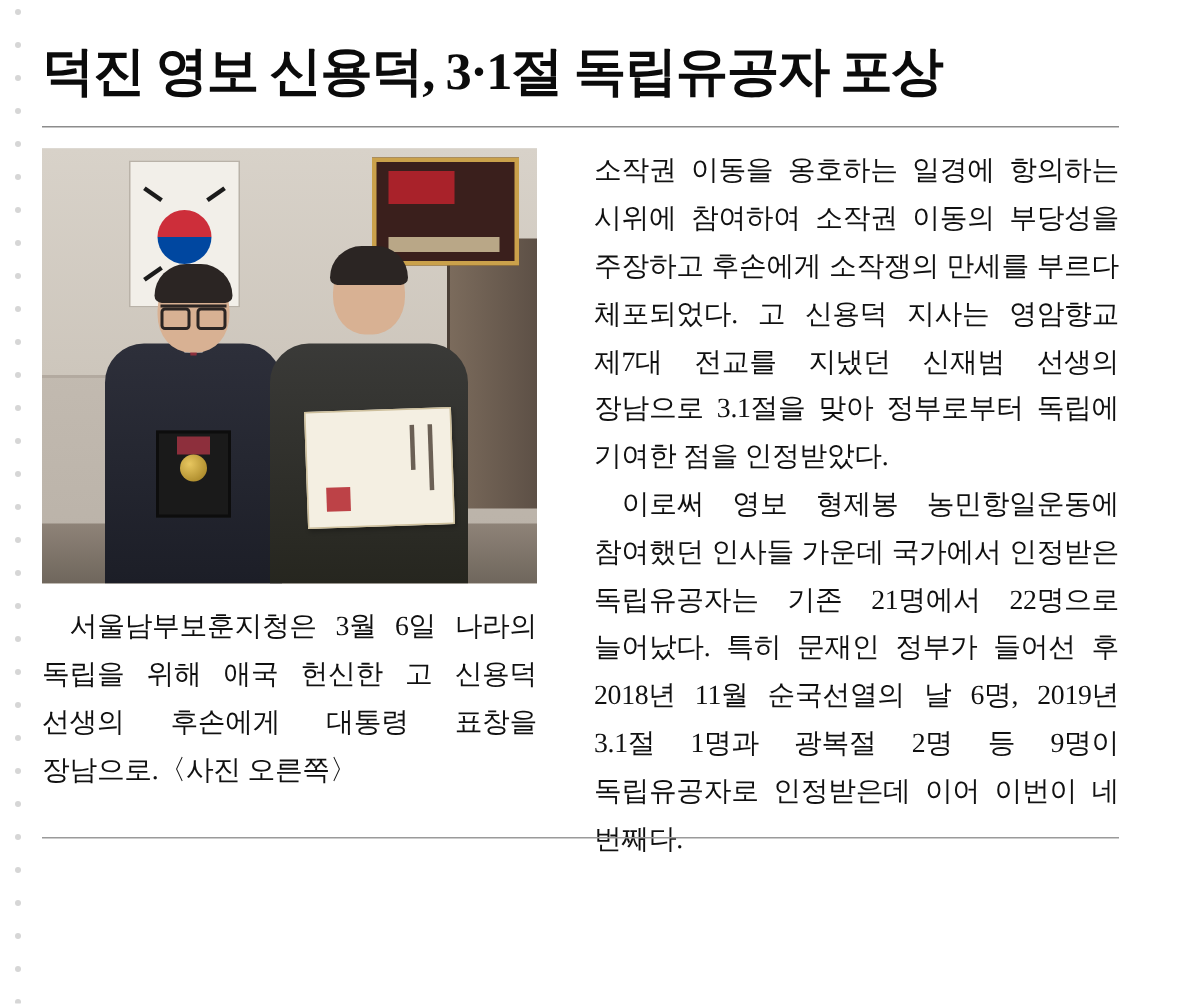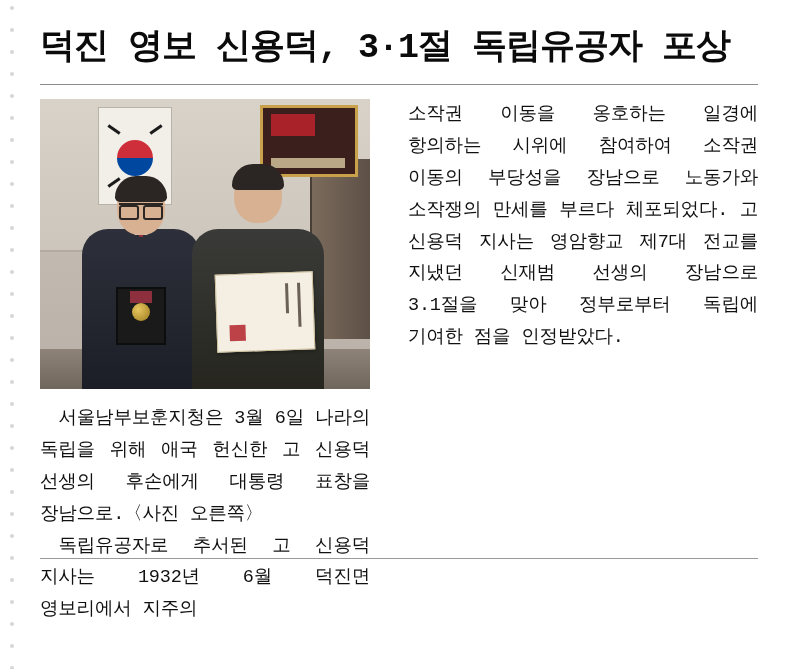--- a/index.html
+++ b/index.html
@@ -28,25 +28,24 @@
     position: absolute;
     left: 4px;
     width: 4px;
     height: 4px;
     border-radius: 50%;
     background: #d6d6d6;
   }
 
   .page {
     position: absolute;
-    left: 40px;
+    left: 28px;
     top: 0;
     width: 730px;
     height: 577px;
-    font-family: Liberation Mono, monospace;
   }
 
   .headline {
     margin: 0;
     padding: 28px 0 0 0;
     font-size: 35px;
     line-height: 1.15;
     font-weight: bold;
     letter-spacing: -1px;
     color: #0b0b0b;
@@ -375,24 +374,24 @@
 
         <div class="certificate">
           <div class="cline" style="top:10px;height:44px;"></div>
           <div class="cline" style="top:10px;height:30px;right:24px;"></div>
           <div class="seal"></div>
         </div>
       </div>
 
       <div class="caption-block">
         <p class="body-text indent">서울남부보훈지청은 3월 6일 나라의 독립을 위해 애국 헌신한 고 신용덕 선생의 후손에게 대통령 표창을 장남으로.〈사진 오른쪽〉</p>
-        <p class="body-text">독립유공자로 추서된 고 신용덕 지사는 1932년 6월 덕진면 영보리에서 지주의</p>
       </div>
     </div>
 
     <div class="col-right">
-      <p class="body-text">소작권 이동을 옹호하는 일경에 항의하는 시위에 참여하여 소작권 이동의 부당성을 장남으로 노동가와 소작쟁의 만세를 부르다 체포되었다. 고 신용덕 지사는 영암향교 제7대 전교를 지냈던 신재범 선생의 장남으로 3.1절을 맞아 정부로부터 독립에 기여한 점을 인정받았다.</p>
+      <p class="body-text">소작권 이동을 옹호하는 일경에 항의하는 시위에 참여하여 소작권 이동의 부당성을 주장하고 후손에게 소작쟁의 만세를 부르다 체포되었다. 고 신용덕 지사는 영암향교 제7대 전교를 지냈던 신재범 선생의 장남으로 3.1절을 맞아 정부로부터 독립에 기여한 점을 인정받았다.</p>
+      <p class="body-text">이로써 영보 형제봉 농민항일운동에 참여했던 인사들 가운데 국가에서 인정받은 독립유공자는 기존 21명에서 22명으로 늘어났다. 특히 문재인 정부가 들어선 후 2018년 11월 순국선열의 날 6명, 2019년 3.1절 1명과 광복절 2명 등 9명이 독립유공자로 인정받은데 이어 이번이 네 번째다.</p>
     </div>
 
   </div>
 
   <div class="rule-bottom"></div>
 </div>
 
 </body></html>

